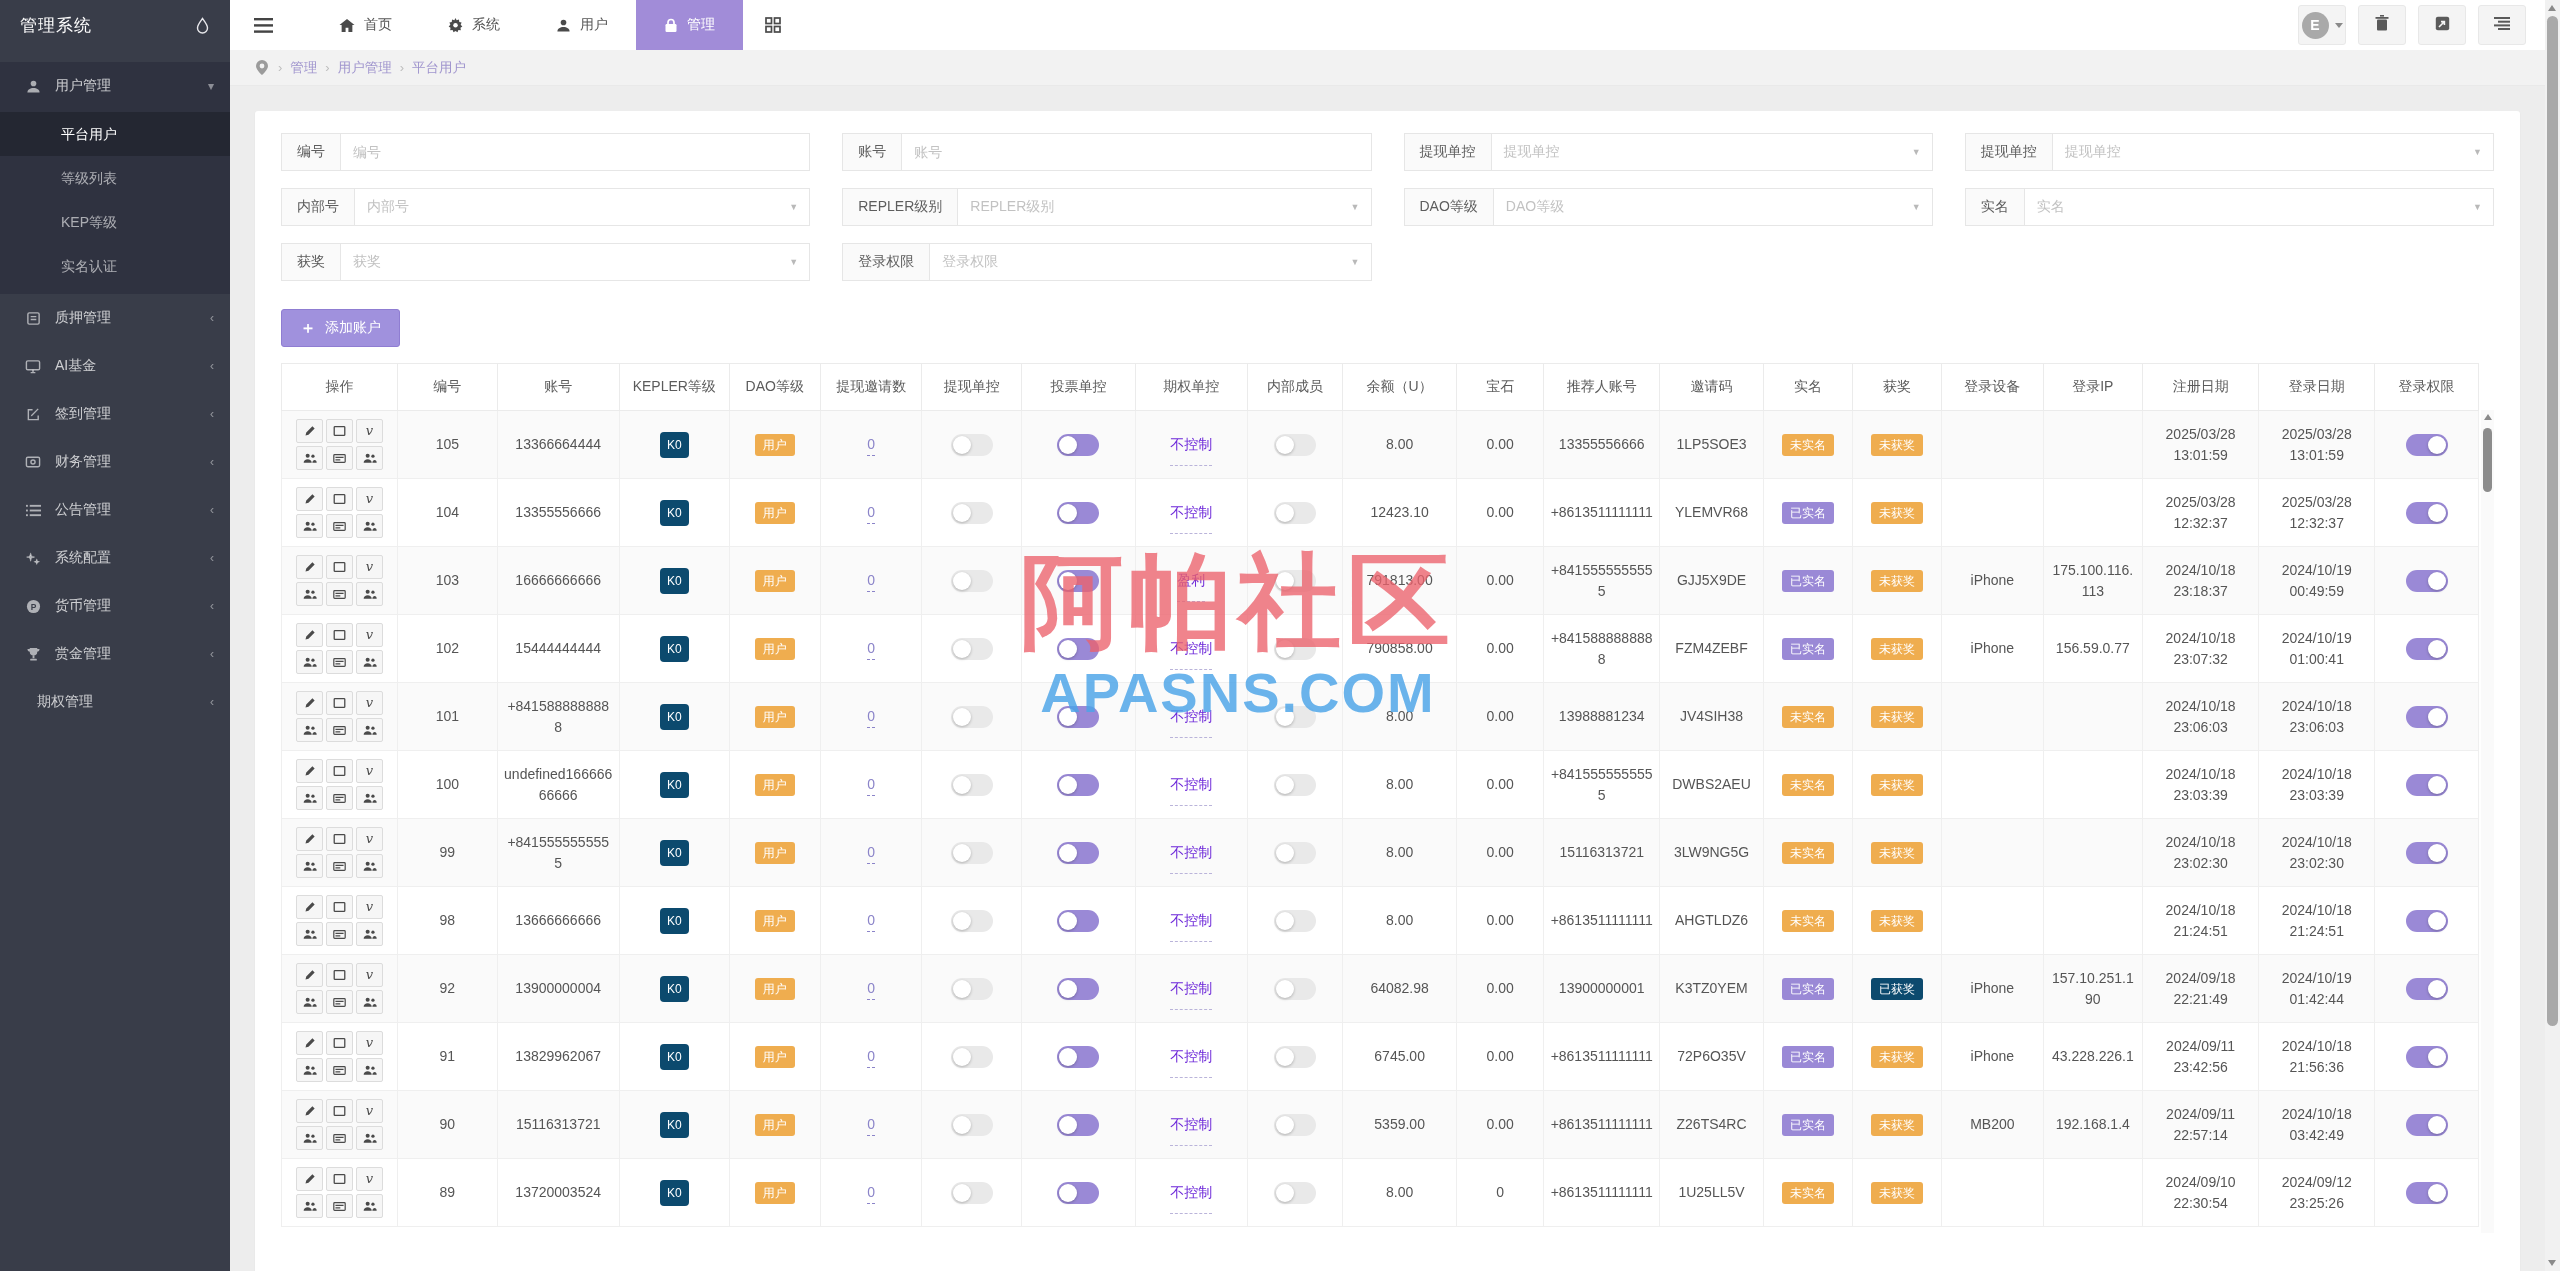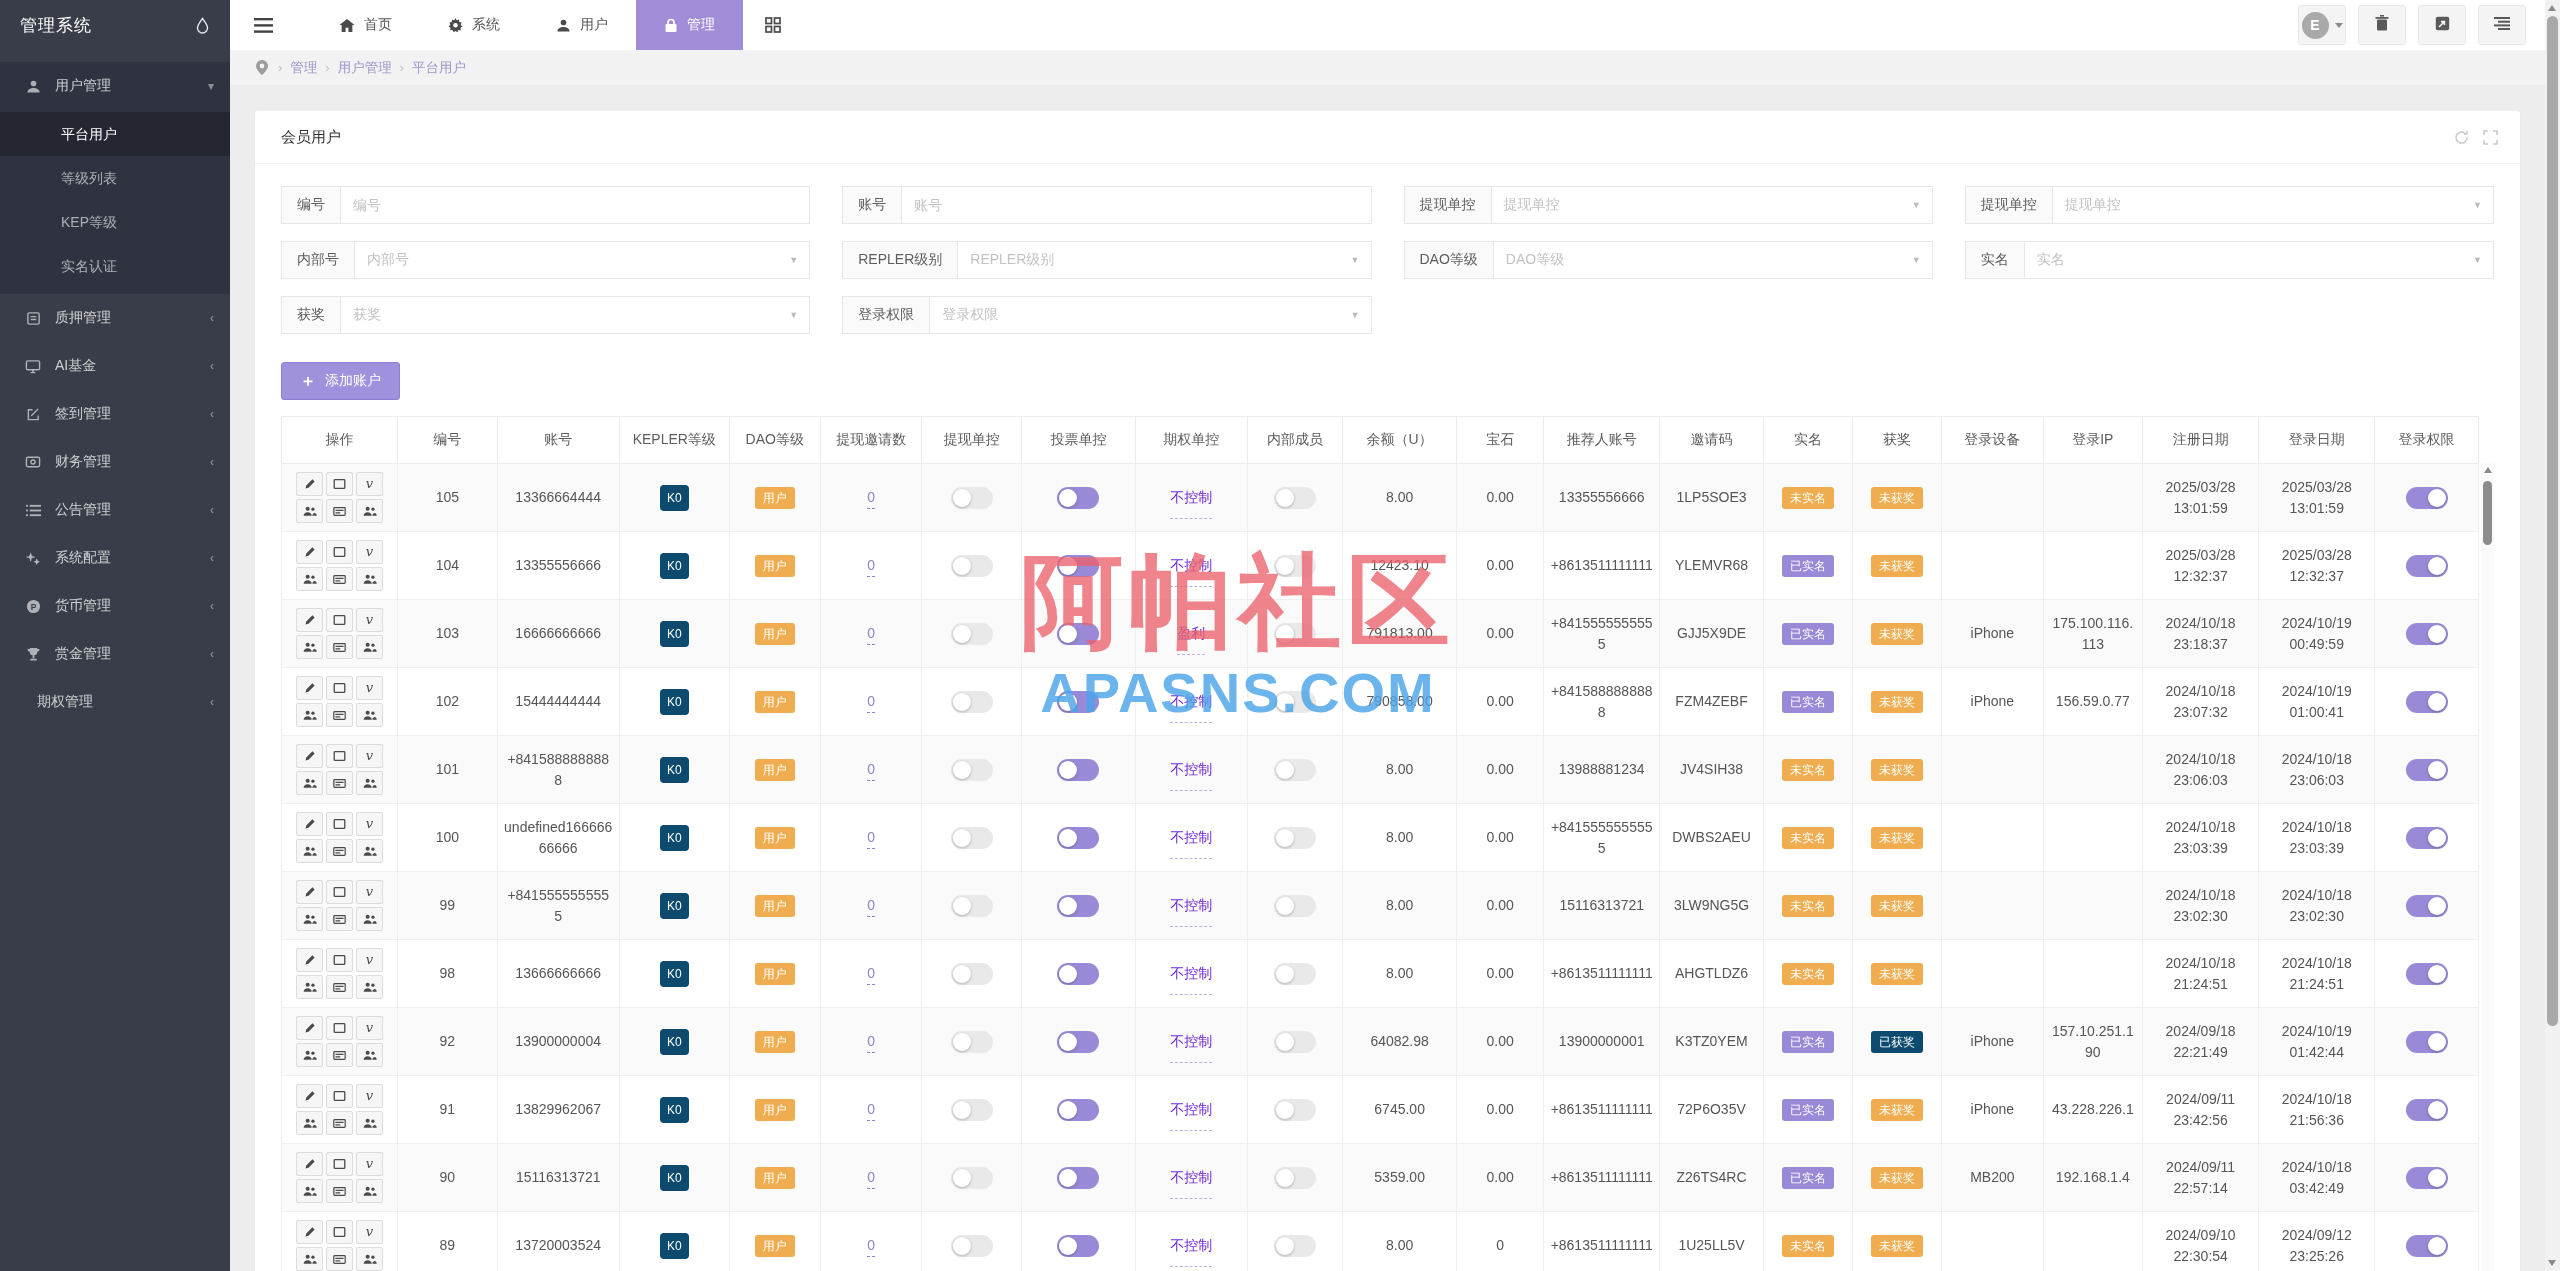--- a/index.html
+++ b/index.html
@@ -366,36 +366,20 @@
   <span class="crumb-sep">›</span>
   <span class="crumb-link">管理</span>
   <span class="crumb-sep">›</span>
   <span class="crumb-link">用户管理</span>
   <span class="crumb-sep">›</span>
   <span class="crumb-link">平台用户</span>
 </div>
 
 <div class="content">
   <div class="card">
-    <div class="card-header">
-      <span>会员用户</span>
-      <div class="card-tools">
-        <span>
-          <svg width="15" height="15" viewBox="0 0 15 15" fill="none" stroke="#c9c9c9" stroke-width="1.6">
-              <path d="M13 7.5a5.5 5.5 0 1 1-2-4.2"></path>
-              <path d="M13 1v3h-3" stroke-linejoin="round"></path>
-            </svg>
-        </span>
-        <span>
-          <svg width="15" height="15" viewBox="0 0 15 15" fill="none" stroke="#c9c9c9" stroke-width="1.6">
-              <path d="M1 5V1h4M10 1h4v4M14 10v4h-4M5 14H1v-4"></path>
-            </svg>
-        </span>
-      </div>
-    </div>
     <div class="card-body">
       <div class="filters" id="filter-grid">
           <div class="fgroup">
             <span class="flabel">编号</span>
             <div class="ffield">
               <input placeholder="编号" style="">
             </div>
           </div>
           <div class="fgroup">
             <span class="flabel">账号</span>

